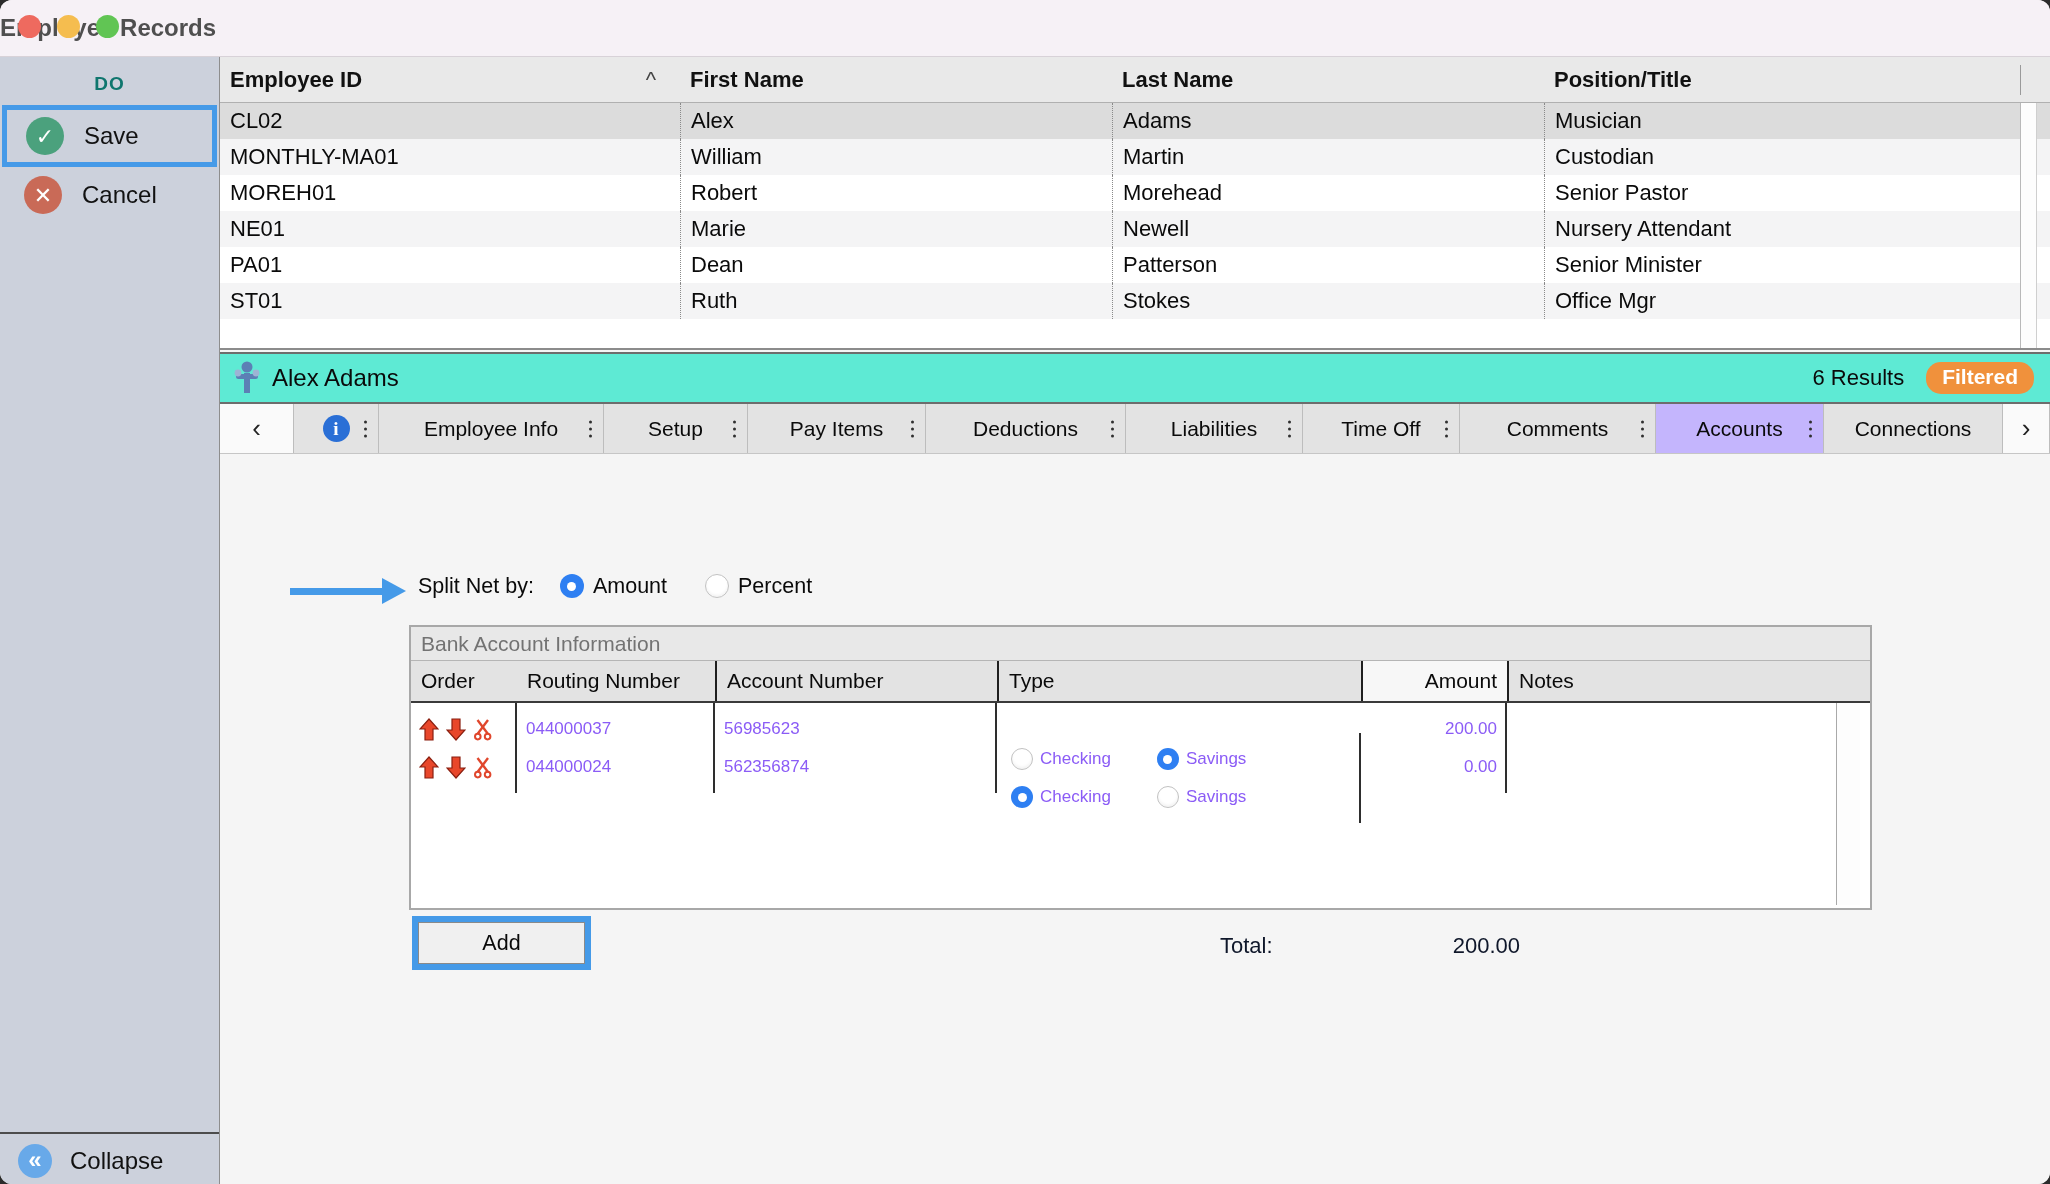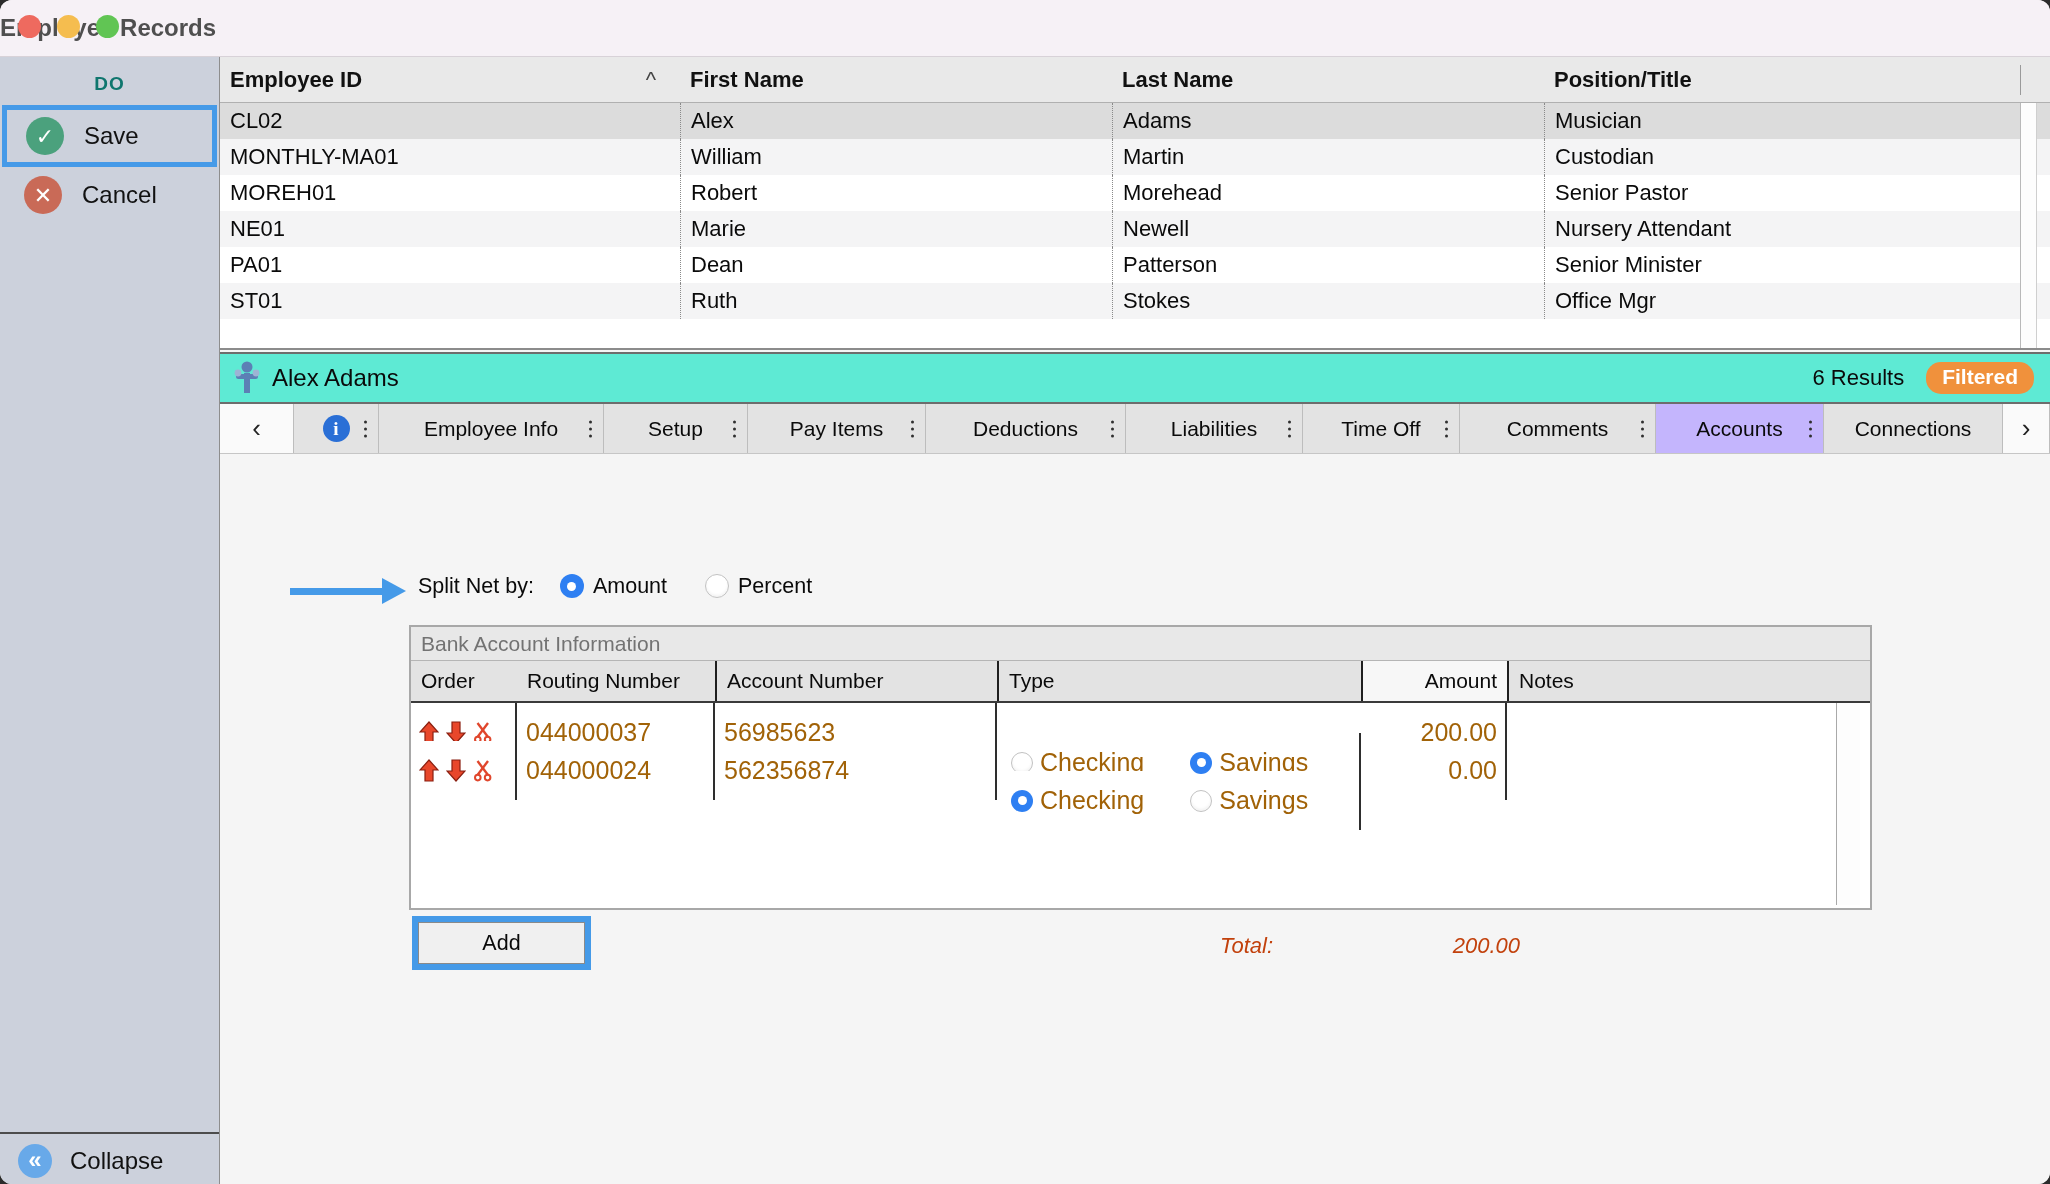--- a/index.html
+++ b/index.html
@@ -74,38 +74,38 @@
   .opt-label { margin-left:9px; }
 
   
   .bank-panel { position:absolute; top:568px; left:189px; width:1463px; height:285px; background:#fff; border:2px solid #a8a8a8; }
   .bank-title { height:34px; background:#e8e8e8; border-bottom:1px solid #b5b5b5; display:flex; align-items:center; padding-left:10px; font-size:21px; color:#737373; }
   .bank-grid { display:grid; grid-template-columns:106px 198px 282px 364px 146px 1fr 24px; }
   .bank-head { height:42px; background:#e3e3e3; border-bottom:2px solid #3a3a3a; font-size:21px; color:#0a0a0a; }
   .bank-head .bh { display:flex; align-items:center; padding-left:10px; }
   .bh.dark-left { border-left:2px solid #1f1f1f; }
   .bh.amount { background:#f7f7f7; justify-content:flex-end; padding-right:10px; }
-  .bank-row { height:38px; font-size:25px; color:#a16207; border-bottom:2px solid #2e2e2e; }
+  .bank-row { height:38px; font-size:17px; color:#8b5cf6; border-bottom:2px solid #2e2e2e; }
   .bank-row .bc { display:flex; align-items:center; border-right:2px solid #2e2e2e; background:#fff; height:100%; }
   .bc.order { gap:3px; padding-left:6px; }
   .bc.txt { padding-left:9px; }
   .bc.amt { justify-content:flex-end; padding-right:8px; }
   .bc.track { border-right:none; }
   .bc .radio { width:22px; height:22px; }
   .type-group { display:flex; align-items:center; }
   .type-group.second { margin-left:46px; }
   .type-group .opt-label { margin-left:7px; }
   .bc.type { padding-left:14px;margin-top:30px; }
   .icon-btn { display:flex; align-items:center; justify-content:center; width:24px; height:26px; background:none; border:none; }
   .bank-scrolltrack { position:absolute; top:76px; bottom:3px; right:10px; width:24px; background:#fdfdfd; border-left:1px solid #a9a9a9; }
 
   
   .add-anno { position:absolute; top:859px; left:192px; border:6px solid #459ae8; }
   .add-btn { width:167px; height:42px; background:#f0f0f0; border:1px solid #8a8a8a; font-size:21.5px; color:#0a0a0a; display:flex; align-items:center; justify-content:center; font-family:inherit; }
-  .total-row { position:absolute; top:876px; left:1000px; display:flex; align-items:center; font-size:22px; color:#c2410c;font-style:italic; }
+  .total-row { position:absolute; top:876px; left:1000px; display:flex; align-items:center; font-size:22px; color:#0f172a; }
   .total-label { width:80px; }
   .total-value { width:220px; text-align:right; }
 </style>
 </head>
 <body>
 
 <div class="window">
 
   <div class="titlebar">
     <div class="traffic">

